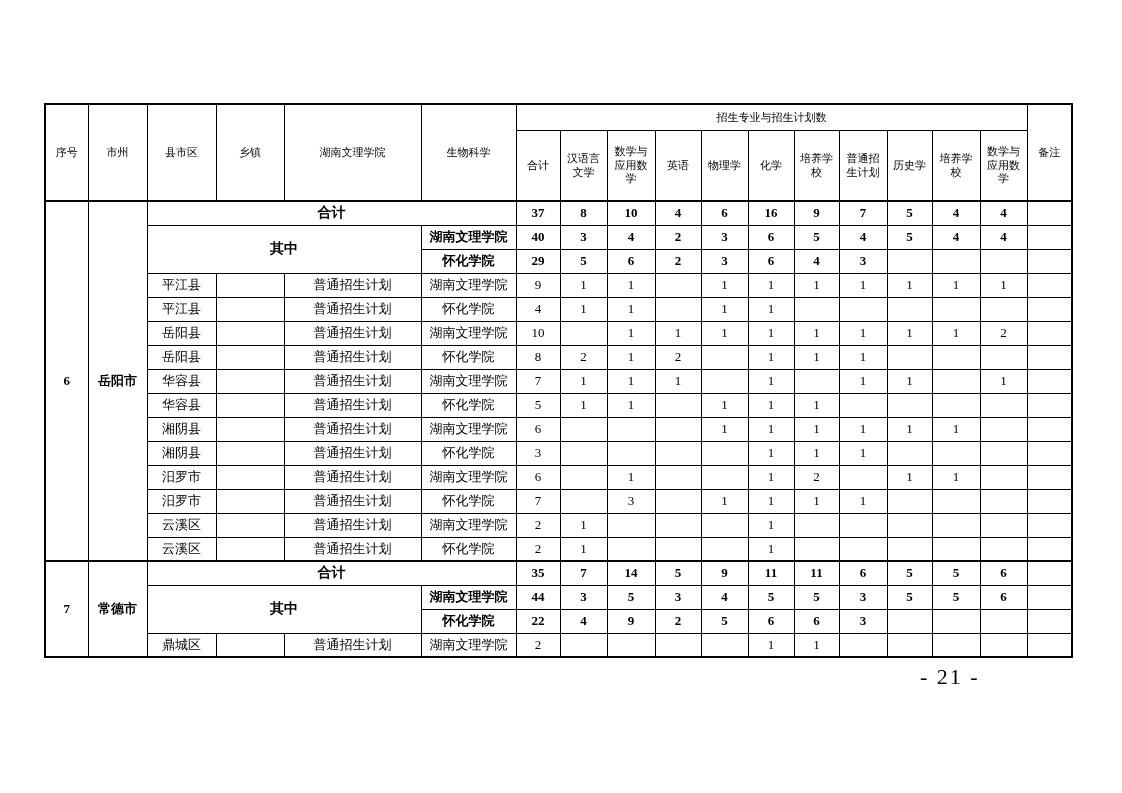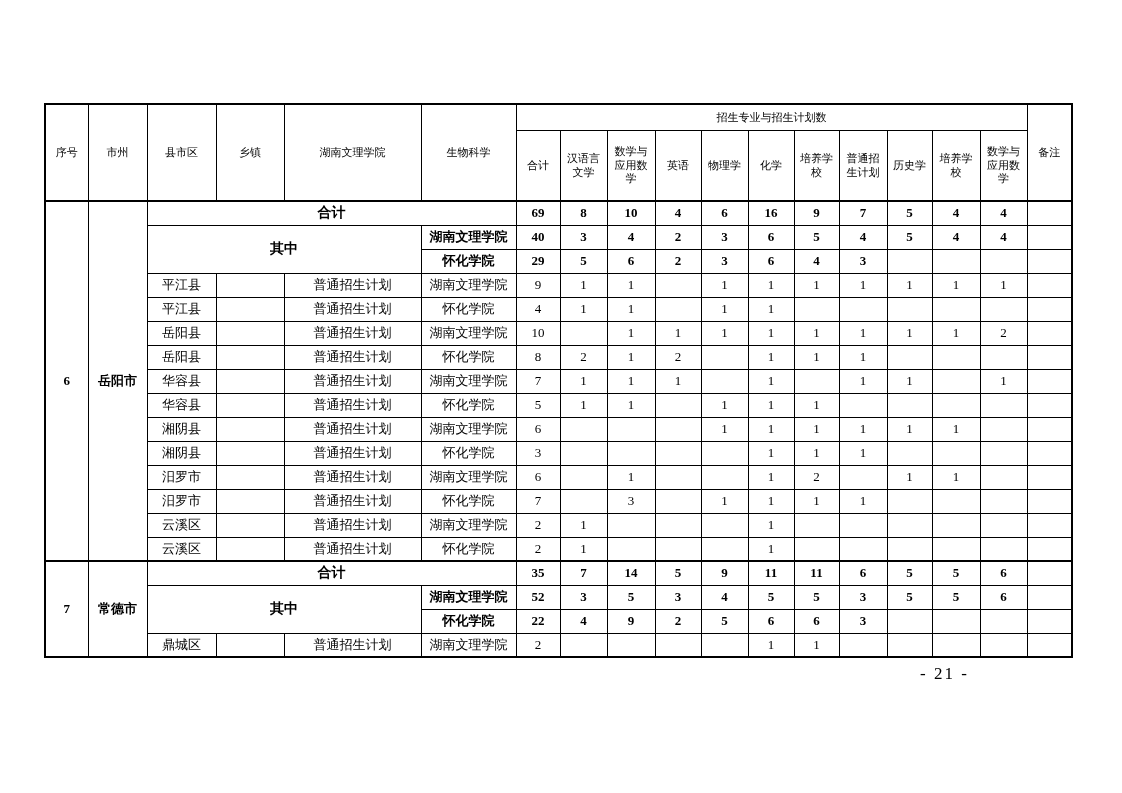--- a/index.html
+++ b/index.html
@@ -23,21 +23,21 @@
   }
   .doc thead th { font-size:11px; line-height:1.25; }
   .doc tr.band th { height:25px; }
   .doc tr.h2 th  { height:69px; }
   .doc tbody tr  { height:24px; }
   .doc td.bold, .doc td .bold { font-weight:bold; }
   .doc tbody tr.group-start td { border-top:2px solid #000; }
   .doc tbody td.label-cell { font-size:14px; }
   .page-num {
     position:absolute; left:920px; top:664px;
-    font-size:17px; letter-spacing:2px; color:#000;
+    font-size:22px; letter-spacing:2px; color:#000;
   }
 </style>
 </head>
 <body>
 
 <div class="page">
 
   <table class="doc">
     <colgroup>
       <col style="width:43px">
@@ -82,21 +82,21 @@
         <th>历史学</th>
         <th>培养学校</th>
         <th>数学与应用数学</th>
       </tr>
     </thead>
     <tbody>
         <tr class="group-start">
           <td class="bold" rowspan="15">6</td>
           <td class="bold" rowspan="15">岳阳市</td>
           <td class="bold label-cell" colspan="4">合计</td>
-          <td class="bold">69</td>
+          <td class="bold">37</td>
           <td class="bold">8</td>
           <td class="bold">10</td>
           <td class="bold">4</td>
           <td class="bold">6</td>
           <td class="bold">16</td>
           <td class="bold">9</td>
           <td class="bold">7</td>
           <td class="bold">5</td>
           <td class="bold">4</td>
           <td class="bold">4</td>
@@ -362,21 +362,21 @@
           <td class="bold">11</td>
           <td class="bold">6</td>
           <td class="bold">5</td>
           <td class="bold">5</td>
           <td class="bold">6</td>
           <td></td>
         </tr>
         <tr>
           <td class="bold label-cell" colspan="3" rowspan="2">其中</td>
           <td class="bold">湖南文理学院</td>
-          <td class="bold">52</td>
+          <td class="bold">44</td>
           <td class="bold">3</td>
           <td class="bold">5</td>
           <td class="bold">3</td>
           <td class="bold">4</td>
           <td class="bold">5</td>
           <td class="bold">5</td>
           <td class="bold">3</td>
           <td class="bold">5</td>
           <td class="bold">5</td>
           <td class="bold">6</td>

